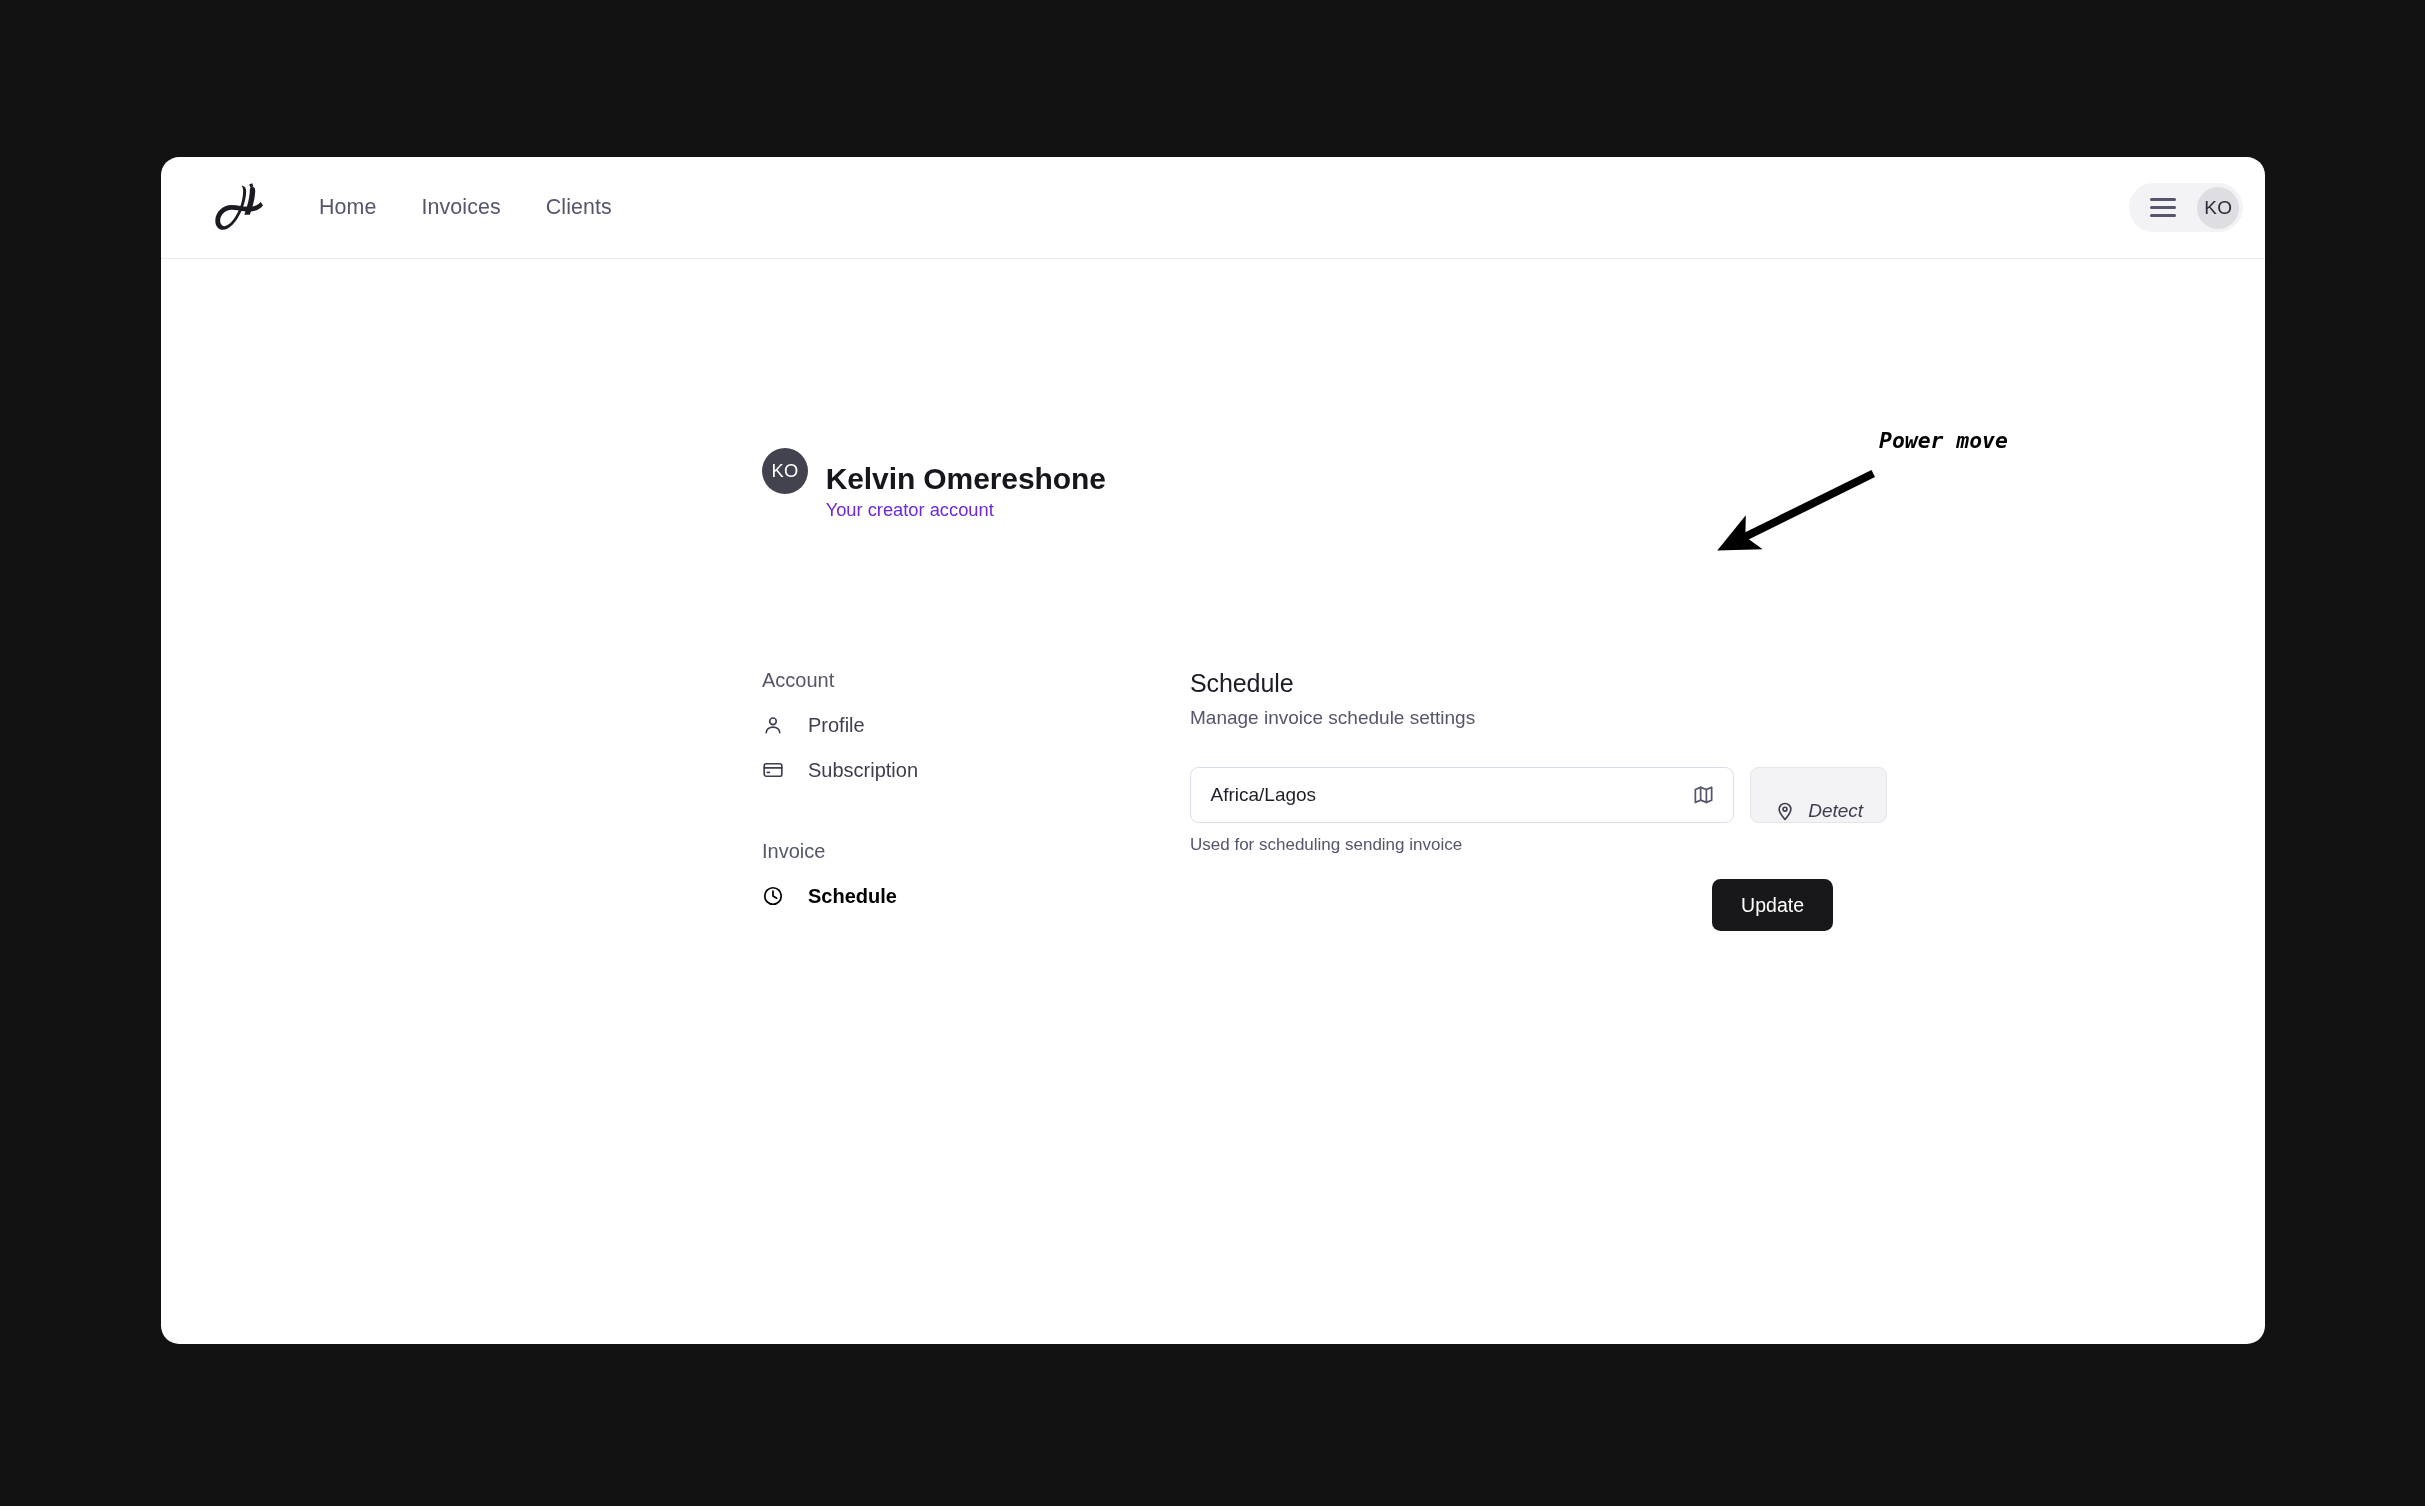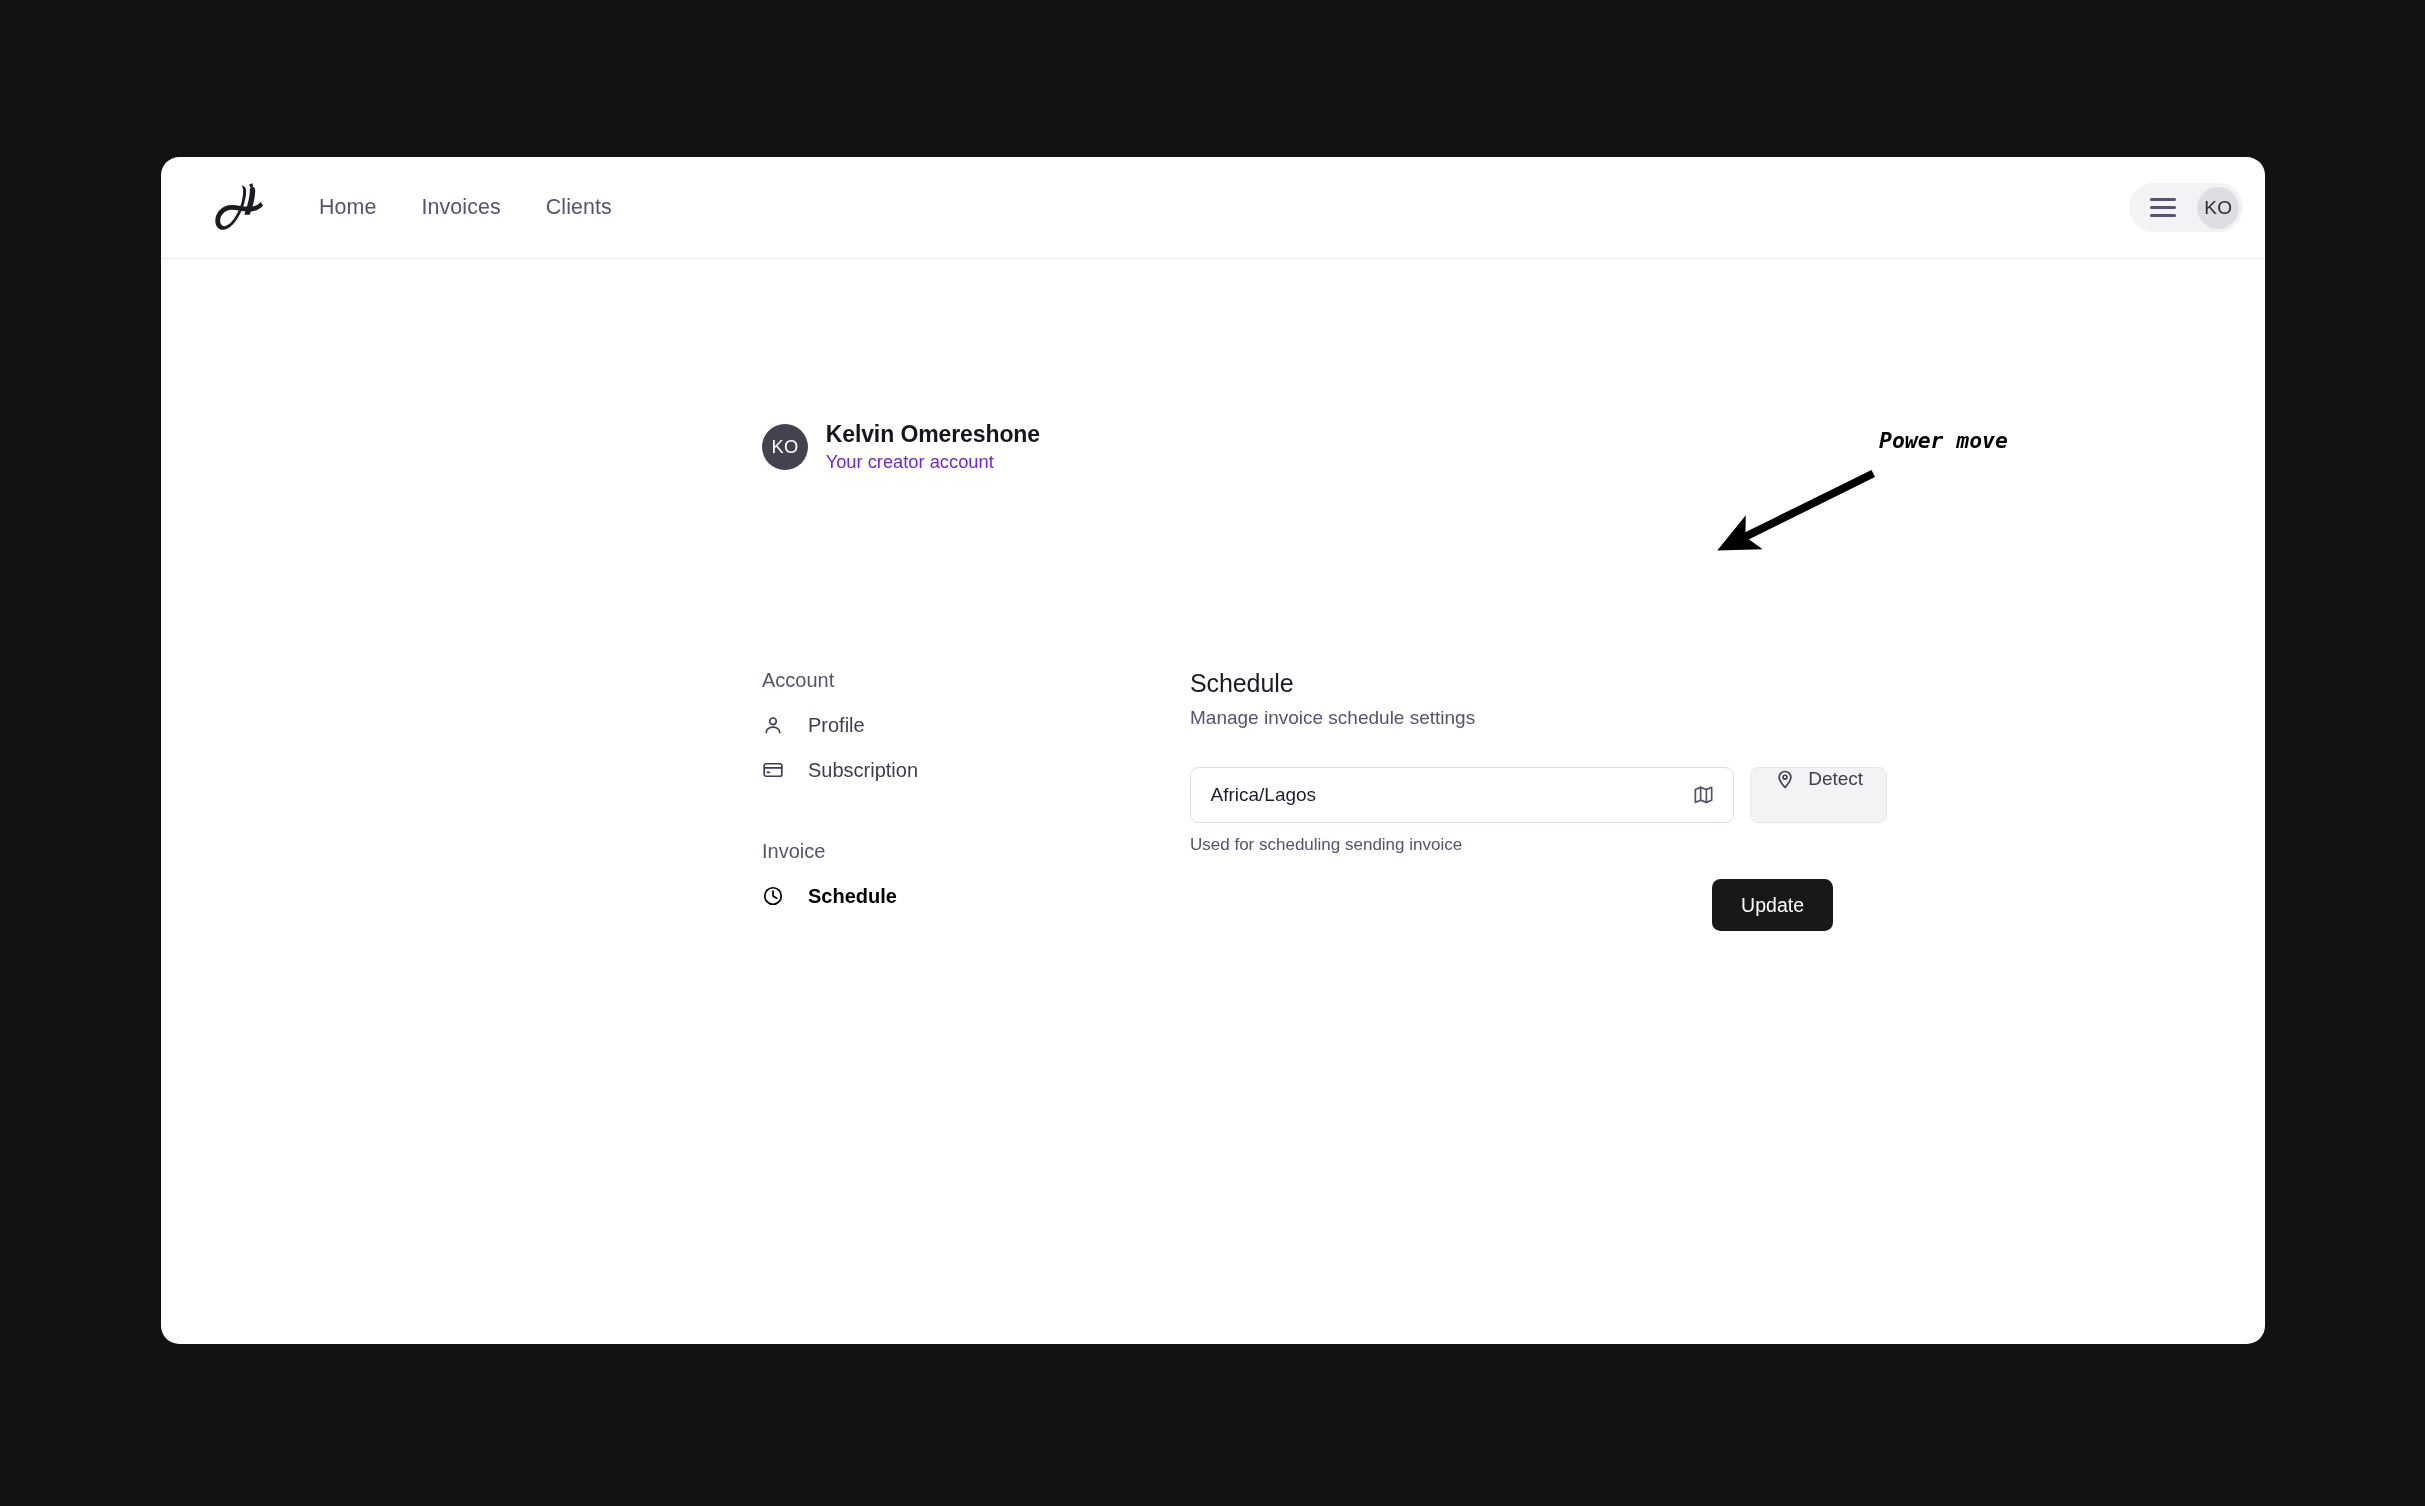--- a/index.html
+++ b/index.html
@@ -120,25 +120,26 @@
     color: #ffffff;
     font-size: 18.3px;
     display: flex;
     align-items: center;
     justify-content: center;
     letter-spacing: 0.3px;
     flex: 0 0 auto;
   }
 
   .account-name {
-    font-size: 23px;
+    font-size: 30px;
     font-weight: bold;
     color: #16161c;
     letter-spacing: -0.1px;
     line-height: 1.18;
+    margin-top: 40px;
   }
   .account-sub {
     font-size: 18.3px;
     color: #6d28d9;
     line-height: 1.3;
     margin-top: 1.8px;
   }
 
   
   .settings-sidebar {
@@ -237,24 +238,25 @@
     height: 23px;
     display: block;
   }
 
   .detect-button {
     height: 56px;
     background: #f3f3f5;
     border: 1.2px solid #e4e4e9;
     border-radius: 8.5px;
     display: flex;
-    align-items: flex-start;
+    align-items: flex-end;
     gap: 12.2px;
     padding: 0 23px;
     cursor: pointer;
+    font-style: italic;
   }
   .detect-label {
     font-size: 19px;
     color: #3e3e50;
   }
   .pin-icon { width: 22px; height: 22px; display: block; flex: 0 0 auto; }
 
   .field-hint {
     font-size: 17px;
     color: #55556b;

